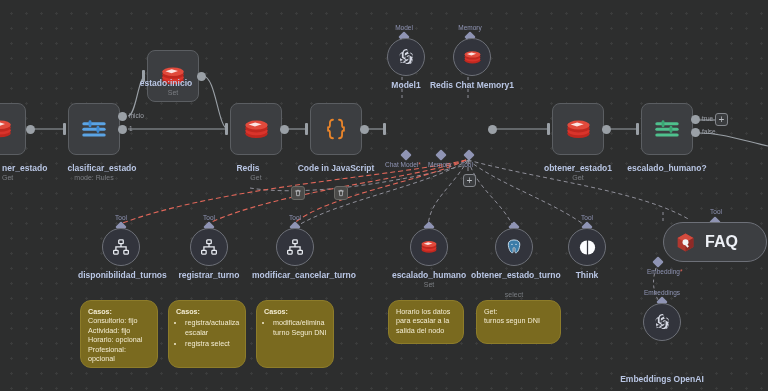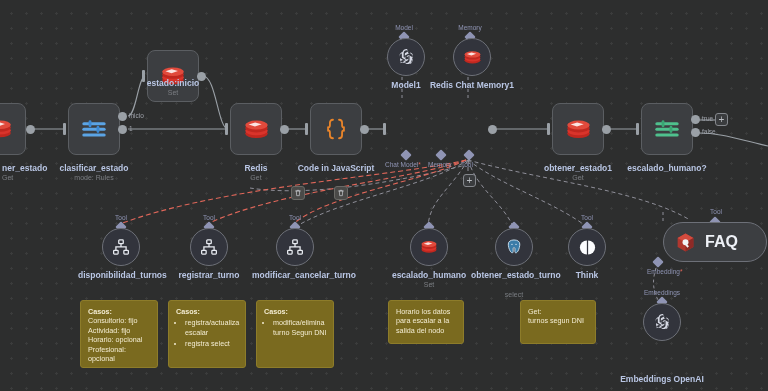--- a/index.html
+++ b/index.html
@@ -51,21 +51,21 @@
         background:#4a4a48;border:1px solid #6a6a66;box-sizing:border-box;
         display:flex;align-items:center;justify-content:center;}
 
   .portlbl{position:absolute;font-size:6.5px;color:#8f94b4;white-space:nowrap;}
   .portlbl.req::after{content:"*";color:#e0665a;}
   .outlbl{position:absolute;font-size:6.5px;color:#9fa3ab;white-space:nowrap;}
   .toplbl{position:absolute;font-size:6.5px;color:#8f94b4;white-space:nowrap;
         transform:translateX(-50%);}
 
   
-  .sticky{position:absolute;background:#7a6a1f;border:1px solid #8d7c2a;border-radius:3px;
+  .sticky{position:absolute;background:#7a6a1f;border:1px solid #8d7c2a;border-radius:11px;
         color:#f3ecd2;font-size:7.2px;line-height:9.4px;padding:6px 6px 4px 7px;box-sizing:border-box;}
   .sticky b{font-weight:bold;}
   .sticky ul{margin:2px 0 0 0;padding-left:9px;}
   .sticky li{margin-bottom:2px;}
 
   .nonselect{user-select:none;}
   .icn{display:block;}
 </style>
 </head>
 <body>
@@ -167,49 +167,49 @@
       <rect x="2" y="11" width="20" height="2.6" rx="1.3" fill="#5ba4e5"></rect>
       <rect x="2" y="15.8" width="20" height="2.6" rx="1.3" fill="#5ba4e5"></rect>
       <rect x="7.4" y="4.4" width="2.4" height="6.2" rx="1.2" fill="#3d8ad4"></rect>
       <rect x="14.2" y="9.2" width="2.4" height="6.2" rx="1.2" fill="#3d8ad4"></rect>
     </svg>
   </div>
   <div class="dot" style="left:118px;top:112px;"></div>
   <div class="outlbl" style="left:129px;top:112px;">inicio</div>
   <div class="dot" style="left:118px;top:125px;"></div>
   <div class="outlbl" style="left:129px;top:125px;">1</div>
-  <div class="node-label" style="left:94px;top:163px;">clasificar_estado</div>
+  <div class="node-label" style="left:102px;top:163px;">clasificar_estado</div>
   <div class="node-sub" style="left:94px;top:174px;">mode: Rules</div>
 
   <div class="inbar" style="left:142px;top:70px;"></div>
   <div class="node" style="left:147px;top:50px;">
     <svg class="icn" width="26" height="26" viewBox="0 0 24 24">
       <ellipse cx="12" cy="15.6" rx="10" ry="4" fill="#c0271f"></ellipse>
       <ellipse cx="12" cy="13.1" rx="10" ry="4" fill="#d9342b"></ellipse>
       <ellipse cx="12" cy="10.6" rx="10" ry="4" fill="#c0271f"></ellipse>
       <ellipse cx="12" cy="8.1" rx="10" ry="4" fill="#e14a3c"></ellipse>
       <path d="M5 7.6 L10.8 5.7 L16.6 7.3 L10.6 9.4 Z" fill="#fff" opacity=".85"></path>
     </svg>
   </div>
   <div class="dot" style="left:197px;top:72px;"></div>
-  <div class="node-label" style="left:173px;top:78px;text-align:center;">estado:inicio</div>
+  <div class="node-label" style="left:166px;top:78px;text-align:center;">estado:inicio</div>
   <div class="node-sub" style="left:173px;top:89px;">Set</div>
 
   <div class="inbar" style="left:225px;top:123px;"></div>
   <div class="node" style="left:230px;top:103px;">
     <svg class="icn" width="27" height="27" viewBox="0 0 24 24">
       <ellipse cx="12" cy="15.6" rx="10" ry="4" fill="#c0271f"></ellipse>
       <ellipse cx="12" cy="13.1" rx="10" ry="4" fill="#d9342b"></ellipse>
       <ellipse cx="12" cy="10.6" rx="10" ry="4" fill="#c0271f"></ellipse>
       <ellipse cx="12" cy="8.1" rx="10" ry="4" fill="#e14a3c"></ellipse>
       <path d="M5 7.6 L10.8 5.7 L16.6 7.3 L10.6 9.4 Z" fill="#fff" opacity=".85"></path>
     </svg>
   </div>
   <div class="dot" style="left:280px;top:125px;"></div>
-  <div class="node-label" style="left:256px;top:163px;">Redis</div>
+  <div class="node-label" style="left:248px;top:163px;">Redis</div>
   <div class="node-sub" style="left:256px;top:174px;">Get</div>
 
   <div class="inbar" style="left:305px;top:123px;"></div>
   <div class="node" style="left:310px;top:103px;">
     <svg class="icn" width="26" height="26" viewBox="0 0 24 24">
       <path d="M9.2 3.5c-2 0-2.8 1-2.8 2.8v2.3c0 1.3-.5 2-1.7 2v2.8c1.2 0 1.7.7 1.7 2v2.3c0 1.8.8 2.8 2.8 2.8" fill="none" stroke="#e8842a" stroke-width="1.7" stroke-linecap="round"></path>
       <path d="M14.8 3.5c2 0 2.8 1 2.8 2.8v2.3c0 1.3.5 2 1.7 2v2.8c-1.2 0-1.7.7-1.7 2v2.3c0 1.8-.8 2.8-2.8 2.8" fill="none" stroke="#e8842a" stroke-width="1.7" stroke-linecap="round"></path>
     </svg>
   </div>
   <div class="dot" style="left:360px;top:125px;"></div>
@@ -382,18 +382,18 @@
     <b>Casos:</b>
     <ul>
       <li>modifica/elimina turno Segun DNI</li>
     </ul>
   </div>
 
   <div class="sticky" style="left:388px;top:300px;width:76px;height:44px;">
     <div>Horario los datos para escalar a la salida del nodo</div>
   </div>
 
-  <div class="sticky" style="left:476px;top:300px;width:76px;height:44px;margin-left:44px;">
+  <div class="sticky" style="left:476px;top:300px;width:85px;height:44px;">
     <div>Get:</div>
     <div>turnos segun DNI</div>
   </div>
 
 </div>
 
 </body></html>

